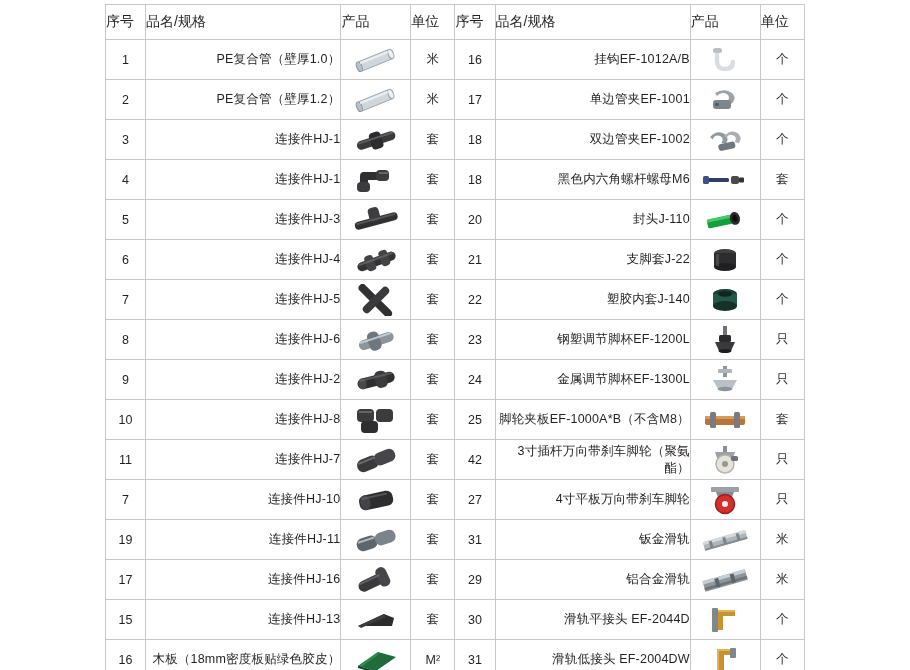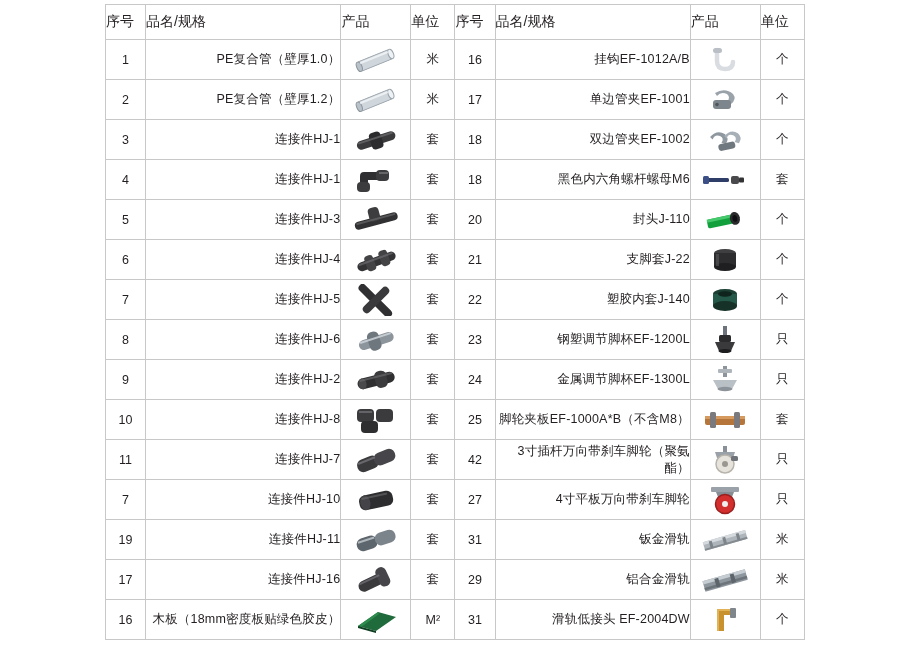--- a/index.html
+++ b/index.html
@@ -386,20 +386,37 @@
       <rect x="6" y="11" width="44" height="11" fill="#8f979e"></rect>
       <rect x="6" y="11" width="44" height="3.5" fill="#c7ced3"></rect>
       <rect x="6" y="18" width="44" height="2.5" fill="#6d747a"></rect>
       <rect x="18" y="12" width="4" height="9" fill="#5d646a"></rect>
       <rect x="34" y="12" width="4" height="9" fill="#5d646a"></rect>
                 </g>
               </svg></span></td>
           <td class="unit">米</td>
         </tr>
         <tr>
+          <td class="no">15</td>
+          <td class="name">连接件HJ-13</td>
+          <td class="img"><span class="thumb"><svg viewBox="0 0 56 32">
+      <path d="M10 22 L36 10 L46 14 L44 22 Z" fill="#2b2b2d"></path>
+      <path d="M10 22 L36 10 L38 13 L13 24 Z" fill="#3c3c40"></path>
+              </svg></span></td>
+          <td class="unit">套</td>
+          <td class="no">30</td>
+          <td class="name">滑轨平接头 EF-2044D</td>
+          <td class="img"><span class="thumb"><svg viewBox="0 0 56 32">
+      <path d="M18 6 L38 6 L38 12 L26 12 L26 26 L18 26 Z" fill="#c8922f"></path>
+      <path d="M18 6 L38 6 L38 8 L20 8 L20 26 L18 26 Z" fill="#e2b257"></path>
+      <rect x="15" y="4" width="6" height="24" rx="1" fill="#7f868c"></rect>
+              </svg></span></td>
+          <td class="unit">个</td>
+        </tr>
+        <tr>
           <td class="no">16</td>
           <td class="name">木板（18mm密度板贴绿色胶皮）</td>
           <td class="img"><span class="thumb"><svg viewBox="0 0 56 32">
       <path d="M10 22 L30 8 L48 13 L28 27 Z" fill="#1f6b3b"></path>
       <path d="M10 22 L30 8 L31 10 L12 24 Z" fill="#2d8b4e"></path>
       <path d="M10 22 L28 27 L28 29 L10 24 Z" fill="#0f3d22"></path>
               </svg></span></td>
           <td class="unit">M²</td>
           <td class="no">31</td>
           <td class="name">滑轨低接头 EF-2004DW</td>

